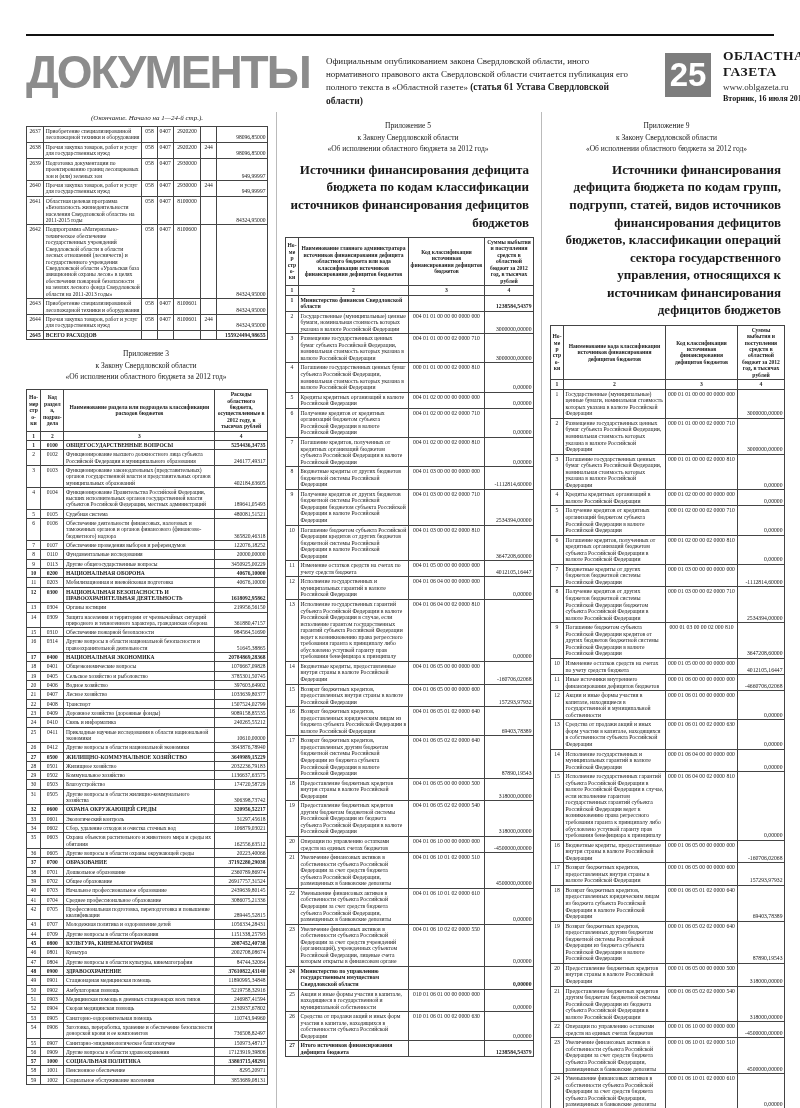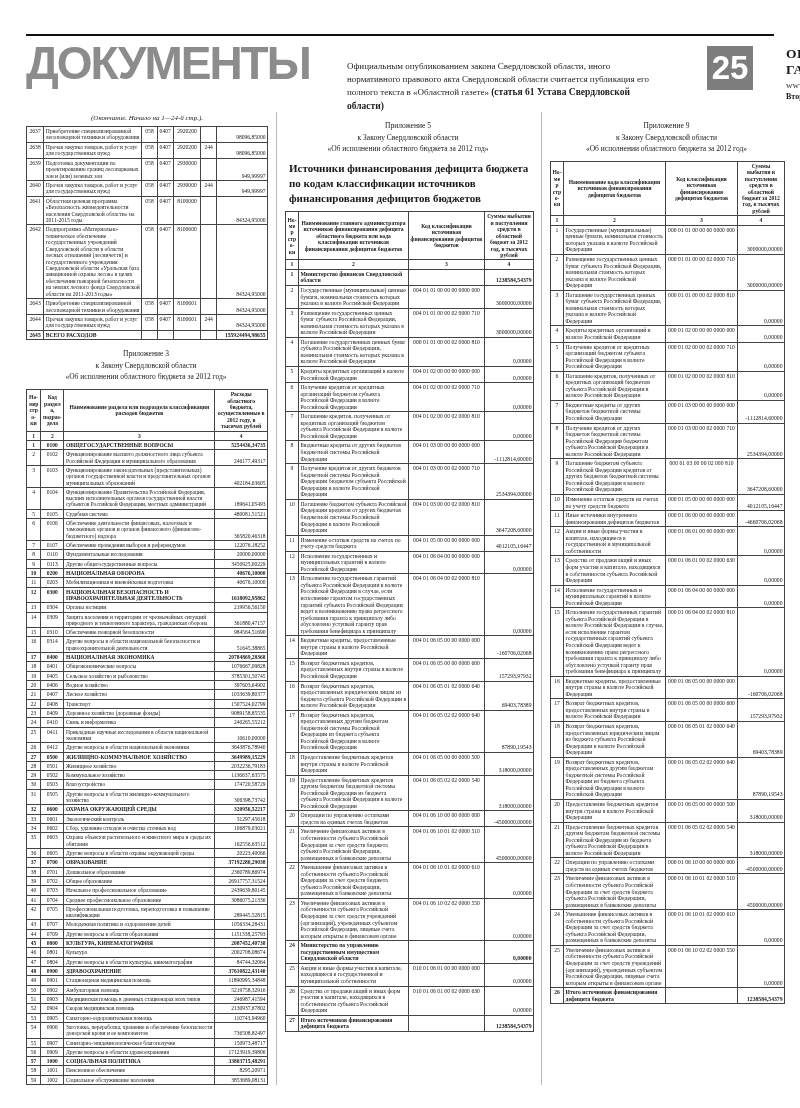--- a/index.html
+++ b/index.html
@@ -1,42 +1,42 @@
 <!DOCTYPE html>
 <html lang="ru"><head>
 <meta charset="utf-8">
 <style>
   html,body{margin:0;padding:0;background:#f2f2f0;}
   .page{width:800px;height:1108px;background:#fff;position:relative;overflow:hidden;
         box-sizing:border-box;padding:30px 26px 10px 26px;
         font-family:"Liberation Serif",serif;color:#1a1a1a;}
   .top-rule{position:absolute;top:34px;left:26px;right:26px;border-top:2px solid #111;}
   
-  .hdr{display:flex;align-items:flex-start;padding-top:12px;height:74px;box-sizing:border-box;gap:21px;}
+  .hdr{display:flex;align-items:center;padding-top:12px;height:74px;box-sizing:border-box;}
   .brand{font-family:"Liberation Sans",sans-serif;font-weight:bold;font-size:46px;
          line-height:.95;color:#8c8c8c;letter-spacing:-2px;width:300px;flex:0 0 auto;}
   .notice{width:305px;flex:0 0 auto;font-size:9px;line-height:1.45;margin-top:18px;color:#222;}
   .notice b{font-size:9.5px;}
   .pagenum{flex:0 0 auto;width:46px;height:44px;background:#7d7d7d;color:#fff;margin-left:34px;margin-top:4px;
            font-family:"Liberation Sans",sans-serif;font-size:33px;font-weight:bold;
            display:flex;align-items:center;justify-content:center;}
   .masthead{margin-left:12px;margin-top:4px;}
   .masthead .paper{font-size:13.5px;font-weight:bold;letter-spacing:.5px;}
   .masthead .site{font-size:9px;color:#333;margin-top:2px;}
   .masthead .date{font-size:8px;font-weight:bold;margin-top:2px;}
   
   .content{display:flex;margin-top:8px;}
   .col{box-sizing:border-box;}
   .col-left{width:242px;flex:0 0 auto;}
   .col-mid{width:266px;flex:0 0 auto;border-left:1px solid #bbb;border-right:1px solid #bbb;
            padding:0 8px;margin-left:8px;margin-right:8px;}
   .col-right{flex:1;}
   .cont-note{text-align:center;font-size:7px;font-weight:normal;font-style:italic;margin:2px 0 4px 0;}
   .appx{text-align:center;font-size:7.5px;line-height:1.55;margin:8px 2px 6px 0;}
-  .tbl-title{text-align:left;font-weight:bold;font-size:11px;line-height:1.35;margin:6px 4px 6px 4px;}
+  .tbl-title{text-align:right;font-weight:bold;font-size:13px;line-height:1.35;margin:6px 4px 6px 4px;}
   
   table{border-collapse:collapse;width:100%;table-layout:fixed;}
   td,th{border:0.5px solid #444;padding:1px 1.5px;font-size:5.6px;line-height:1.15;
         vertical-align:top;word-wrap:break-word;overflow:hidden;}
   th{font-weight:bold;text-align:center;vertical-align:middle;font-size:5.6px;}
   .numrow td{text-align:center;font-weight:bold;}
   .c-n{text-align:center;}
   .c-a,.c-p,.c-c,.c-d{text-align:center;}
   .c-v{text-align:right;vertical-align:bottom;white-space:nowrap;}
   tr.rb td{font-weight:bold;}
@@ -740,20 +740,21 @@
           </tbody>
       </table>
     </section>
 
     <section class="col col-right">
       <div class="appx">
         <div>Приложение 9</div>
         <div>к Закону Свердловской области</div>
         <div>«Об исполнении областного бюджета за 2012 год»</div>
       </div>
+      <div class="tbl-title">Источники финансирования дефицита бюджета по кодам групп, подгрупп, статей, видов источников финансирования дефицитов бюджетов, классификации операций сектора государственного управления, относящихся к источникам финансирования дефицитов бюджетов</div>
 
       <table class="t-d">
         <colgroup>
             <col style="width:13px">
             <col style="width:102px">
             <col style="width:72px">
             <col style="width:47px">
           </colgroup>
         <tbody>
           <tr>

